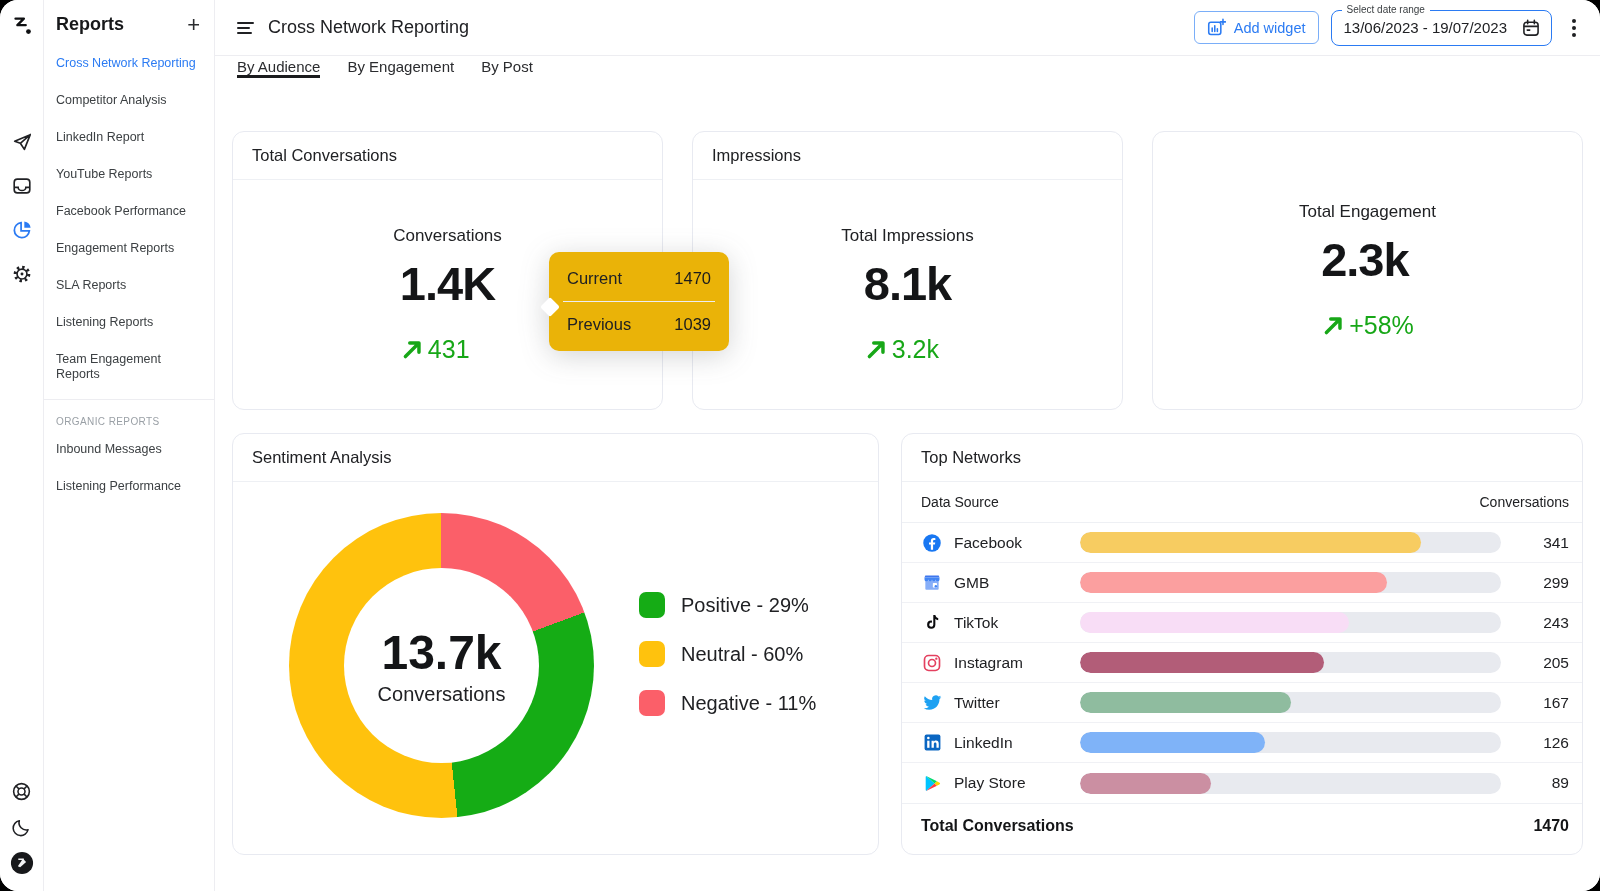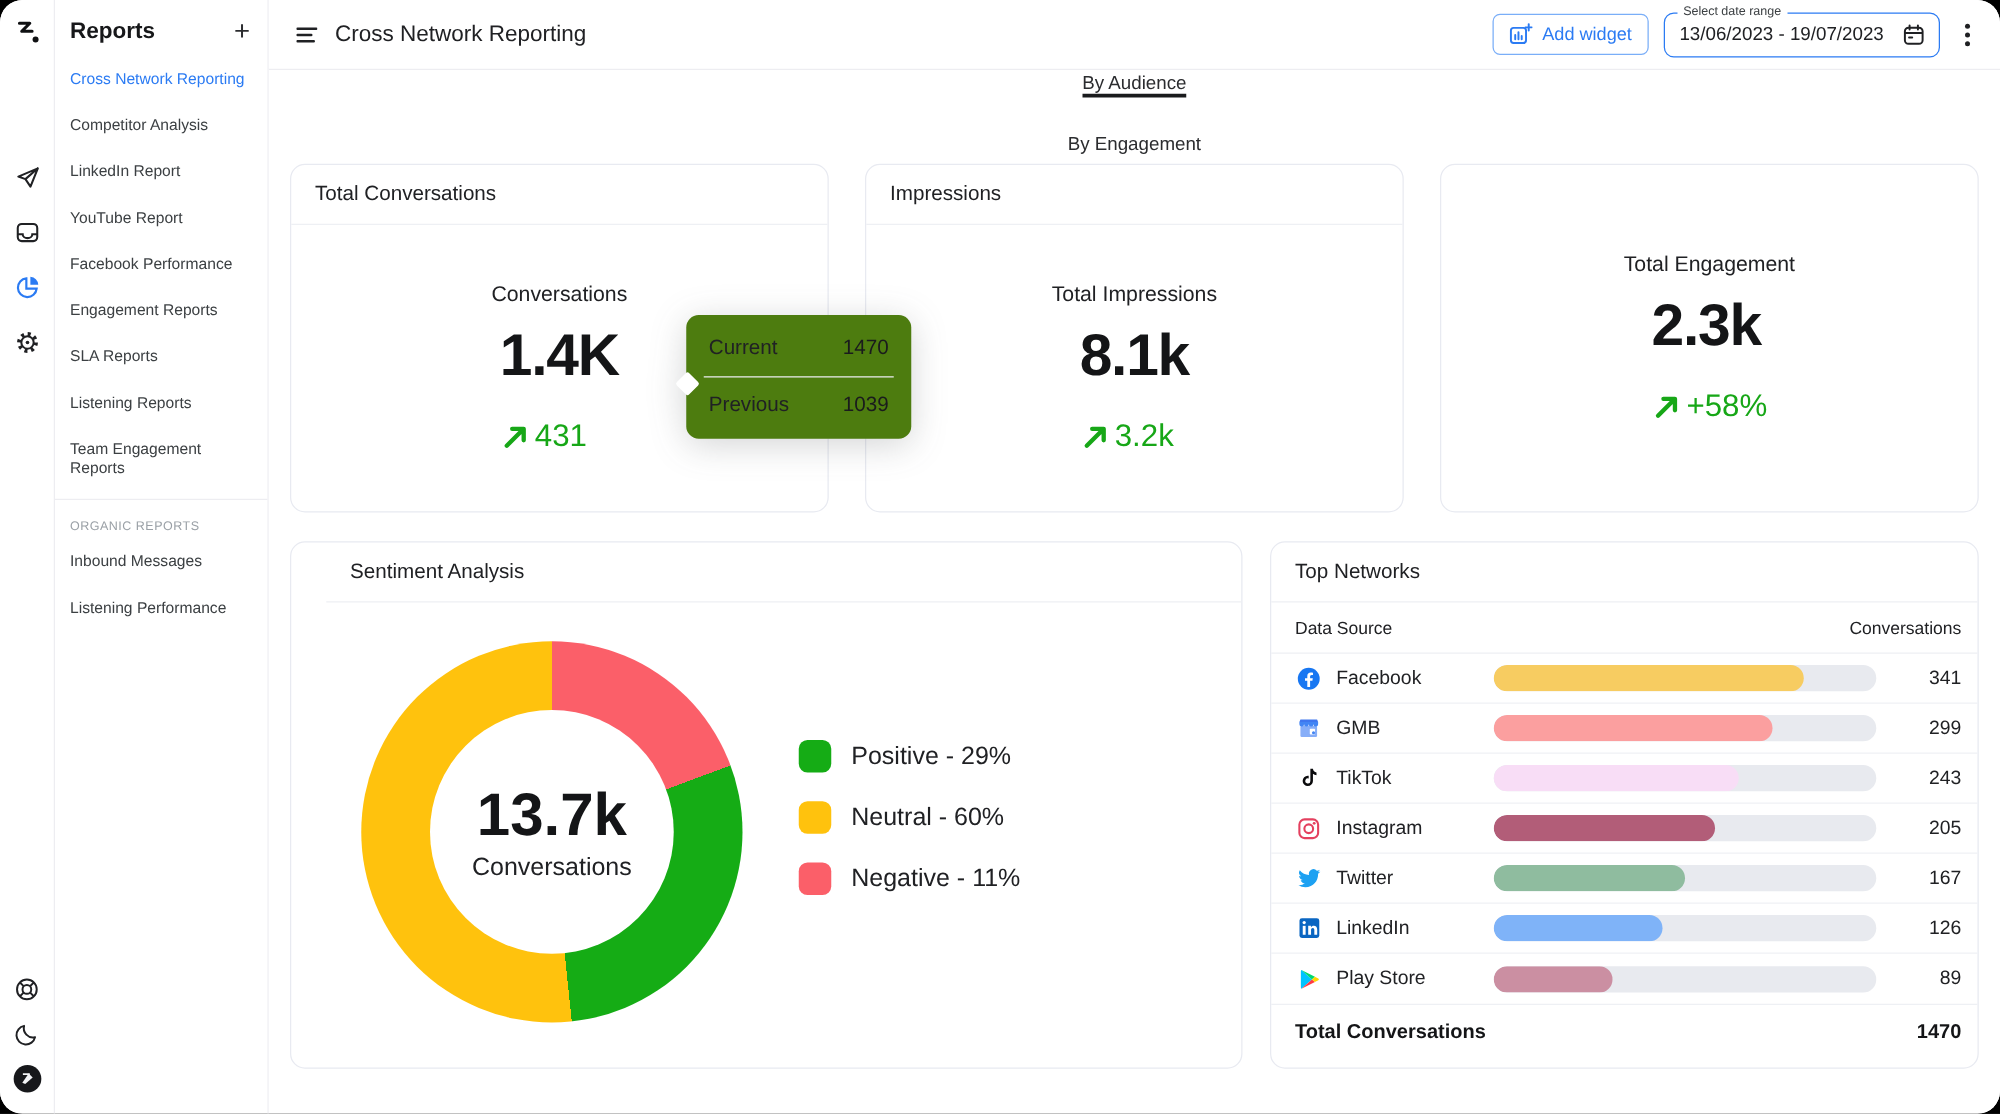--- a/index.html
+++ b/index.html
@@ -48,49 +48,49 @@
     display:flex; align-items:center; gap:14px; cursor:pointer; background:#fff;
   }
   .date-label {
     position:absolute; top:-7px; left:10px; background:#fff; padding:0 5px;
     font-size:10px; color:#3c4043;
   }
   .date-value { font-size:15px; color:#202124; }
   .kebab { display:flex; flex-direction:column; gap:3px; padding:4px 8px; cursor:pointer; }
   .kebab i { width:4px; height:4px; border-radius:50%; background:#1f2023; }
   
-  .tabs { display:flex; gap:27px; padding:0 22px; height:57px; align-items:center; flex-shrink:0;flex-direction:column; }
+  .tabs { display:flex; gap:27px; padding:0 22px; height:57px; align-items:flex-start; flex-shrink:0; }
   .tab { display:flex; align-items:center; font-size:15px; color:#2b2c2f; cursor:pointer; border-bottom:3px solid transparent; padding-top:2px; }
   .tab.active { border-bottom-color:#1a1b1d; font-weight:400; }
   
   .content { flex:1; padding:18px 17px 0; overflow:hidden; }
   .card { background:#fff; border:1px solid #e8eaf1; border-radius:12px; }
   .card-head { padding:14px 19px; font-size:16.5px; color:#202124; border-bottom:1px solid #eef0f4; }
   .row1 { display:flex; gap:29px; margin-bottom:23px; }
   .kpi-card { flex:1; height:279px; position:relative; display:flex; flex-direction:column; }
   .kpi-body { flex:1; display:flex; flex-direction:column; align-items:center; justify-content:center; gap:10px; }
   .kpi-label { font-size:17px; color:#202124; }
   .kpi-value-row { display:flex; align-items:flex-start; gap:16px;flex-direction:column; }
   .kpi-value { font-size:47px; font-weight:700; color:#141517; letter-spacing:-1px; }
   .kpi-delta { display:flex; align-items:center; gap:2px; color:#17a717; font-size:25px; margin-top:8px; }
   
   .tooltip {
-    position:absolute; left:316px; top:120px; width:180px; background:#4d7c0f; border-radius:10px;
+    position:absolute; left:316px; top:120px; width:180px; background:#eab308; border-radius:10px;
     filter:drop-shadow(0 5px 14px rgba(60,64,67,.22)); z-index:5; padding:4px 0;
   }
   .tooltip .caret {
     position:absolute; left:-6px; top:48px; width:14px; height:14px; background:#fff;
     transform:rotate(45deg); border-radius:2px;
   }
   .tt-row { display:flex; justify-content:space-between; padding:13px 18px; font-size:16.5px; color:#202124; }
   .tt-row .tt-val { color:#1a1b1d; }
   .tt-div { border-top:1px solid #ededf1; margin:0 14px; }
   
   .row2 { display:flex; gap:22px; }
-  .sentiment-card { width:762px; height:422px; flex-shrink:0; position:relative;padding-left:28px; }
+  .sentiment-card { width:647px; height:422px; flex-shrink:0; position:relative; }
   .donut { position:absolute; left:56px; top:79px; width:305px; height:305px; border-radius:50%; }
   .donut-hole {
     position:absolute; left:55px; top:55px; width:195px; height:195px; border-radius:50%;
     background:#fff; display:flex; flex-direction:column; align-items:center; justify-content:center; gap:3px;
   }
   .donut-value { font-size:48px; font-weight:700; color:#141517; }
   .donut-label { font-size:20px; color:#202124; }
   .legend { position:absolute; left:406px; top:158px; display:flex; flex-direction:column; gap:23px; }
   .legend-row { display:flex; align-items:center; gap:16px; }
   .legend-swatch { width:26px; height:26px; border-radius:7px; flex-shrink:0; }
@@ -168,21 +168,21 @@
   </div>
 
   <div class="panel">
     <div class="panel-head">
       <span class="panel-title">Reports</span>
       <span class="panel-plus">+</span>
     </div>
     <div class="panel-item active">Cross Network Reporting</div>
     <div class="panel-item">Competitor Analysis</div>
     <div class="panel-item">LinkedIn Report</div>
-    <div class="panel-item">YouTube Report</div>
+    <div class="panel-item">YouTube Reports</div>
     <div class="panel-item">Facebook Performance</div>
     <div class="panel-item">Engagement Reports</div>
     <div class="panel-item">SLA Reports</div>
     <div class="panel-item">Listening Reports</div>
     <div class="panel-item">Team Engagement Reports</div>
     <div class="panel-divider"></div>
     <div class="panel-section">ORGANIC REPORTS</div>
     <div class="panel-item">Inbound Messages</div>
     <div class="panel-item">Listening Performance</div>
   </div>

